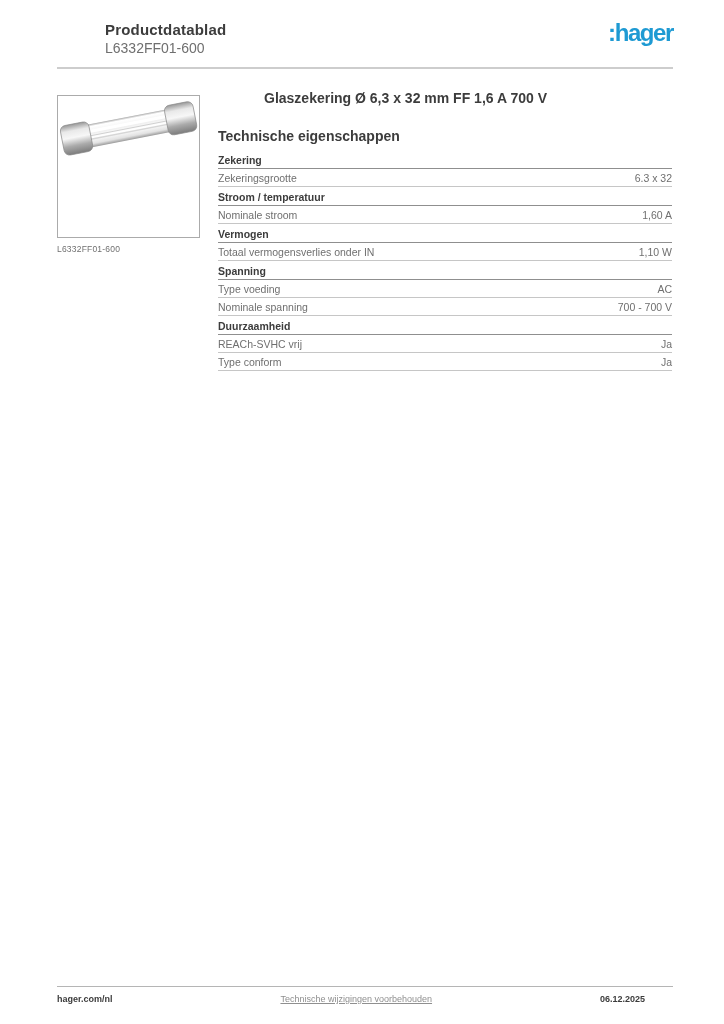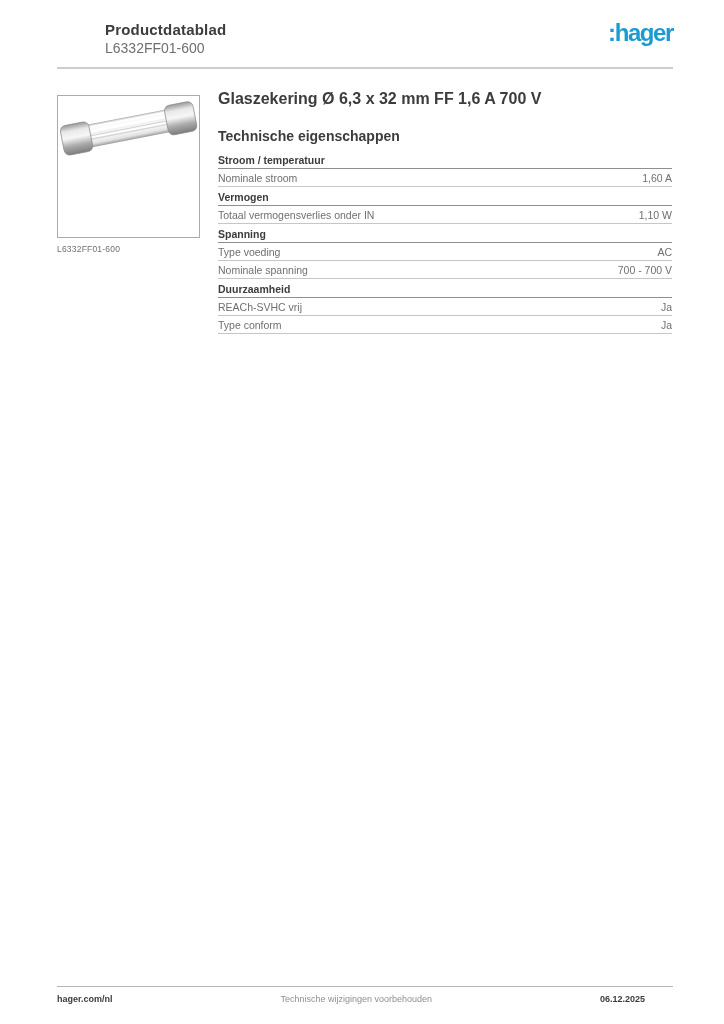--- a/index.html
+++ b/index.html
@@ -23,21 +23,21 @@
   }
   .header-rule { position: absolute; left: 57px; top: 67px; width: 616px; height: 2px; background: #cdcdcd; }
 
   
   .image-col { position: absolute; left: 57px; top: 95px; width: 143px; }
   .image-box { width: 143px; height: 143px; border: 1px solid #ababab; background: #ffffff; overflow: hidden; }
   .image-caption { margin-top: 6px; font-size: 8.5px; color: #6f6f6f; letter-spacing: 0.2px; }
 
   
   .spec-col { position: absolute; left: 218px; top: 92px; width: 454px; }
-  .product-title { font-size: 16px; font-weight: bold; color: #3c3c3c; line-height: 13px; }
+  .product-title { font-size: 14px; font-weight: bold; color: #3c3c3c; line-height: 13px; margin-left: 46px; }
   .tech-heading { font-size: 14px; font-weight: bold; color: #3c3c3c; margin-top: 25px; line-height: 13px; }
   .spec-sections { margin-top: 0; }
   .spec-section { margin-top: 4px; }
   .spec-section:first-child { margin-top: 11px; }
   .section-title {
     font-size: 10.5px; font-weight: bold; color: #3c3c3c;
     padding-bottom: 2px; border-bottom: 1px solid #8f8f8f;
   }
   .spec-row {
     display: flex; justify-content: space-between; align-items: baseline;
@@ -47,21 +47,21 @@
   .row-label { text-align: left; }
   .row-value { text-align: right; white-space: nowrap; }
 
   
   .footer-rule { position: absolute; left: 57px; top: 986px; width: 616px; height: 1px; background: #b5b5b5; }
   .doc-footer {
     position: absolute; left: 57px; top: 994px; width: 588px;
     display: flex; justify-content: space-between; align-items: baseline;
   }
   .footer-left, .footer-right { font-size: 9px; font-weight: bold; color: #3c3c3c; }
-  .footer-center { font-size: 9px; color: #8f8f8f; }
+  .footer-center { font-size: 9px; color: #8f8f8f; text-decoration: underline; }
 </style>
 </head>
 <body>
 
 <div class="page">
 
   <div class="doc-header">
     <div class="doc-title">Productdatablad</div>
     <div class="doc-ref">L6332FF01-600</div>
   </div>
@@ -99,20 +99,27 @@
       </svg>
     </div>
     <div class="image-caption">L6332FF01-600</div>
   </div>
 
   <div class="spec-col">
     <div class="product-title">Glaszekering Ø 6,3 x 32 mm FF 1,6 A 700 V</div>
     <div class="tech-heading">Technische eigenschappen</div>
     <div class="spec-sections">
         <div class="spec-section">
+          <div class="section-title">Zekering</div>
+          <div class="spec-row">
+            <span class="row-label">Zekeringsgrootte</span>
+            <span class="row-value">6.3 x 32</span>
+          </div>
+        </div>
+        <div class="spec-section">
           <div class="section-title">Stroom / temperatuur</div>
           <div class="spec-row">
             <span class="row-label">Nominale stroom</span>
             <span class="row-value">1,60 A</span>
           </div>
         </div>
         <div class="spec-section">
           <div class="section-title">Vermogen</div>
           <div class="spec-row">
             <span class="row-label">Totaal vermogensverlies onder IN</span>

